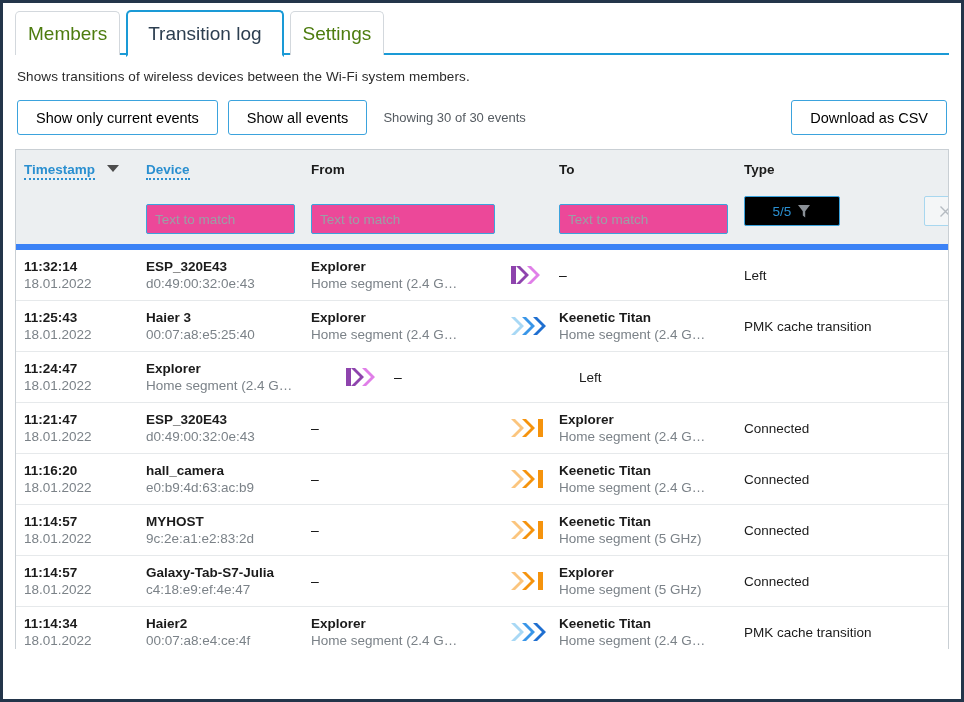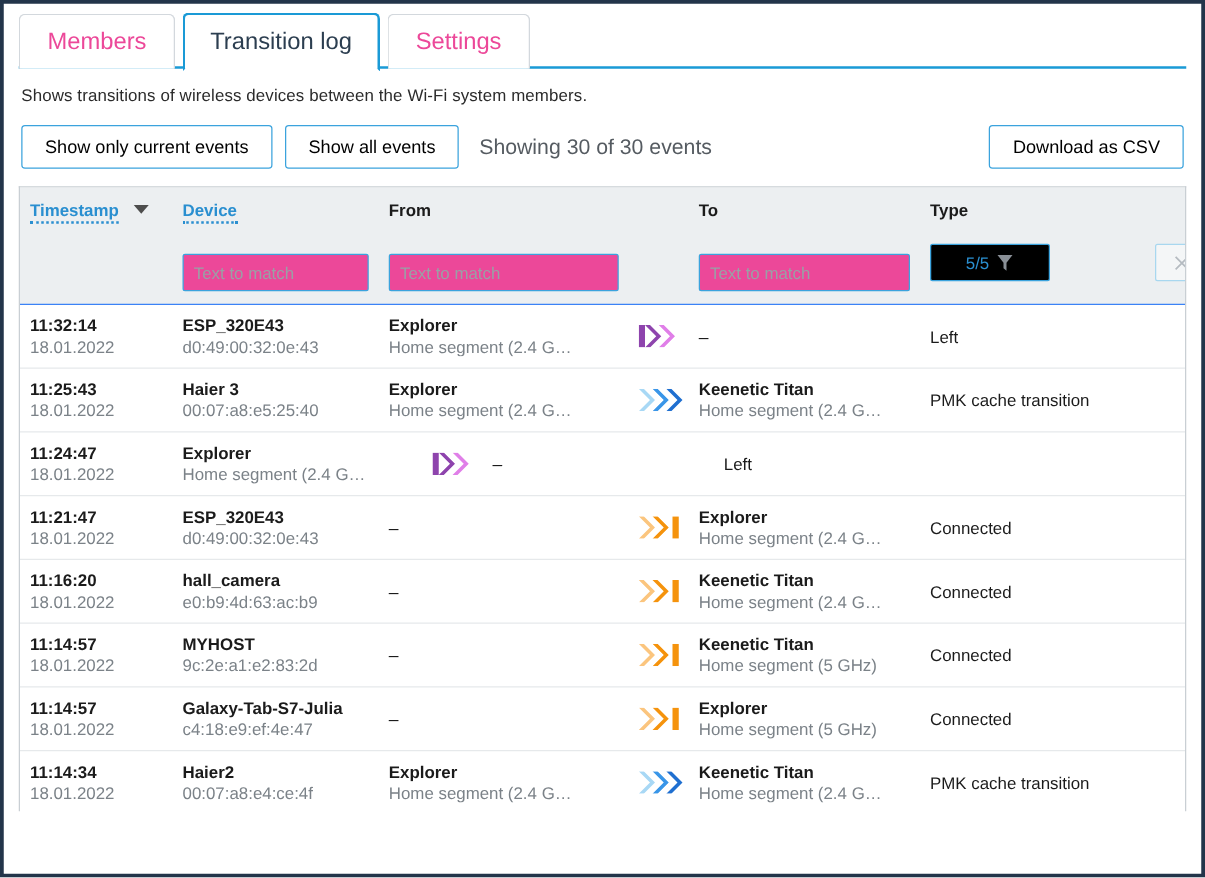--- a/index.html
+++ b/index.html
@@ -30,26 +30,26 @@
     content: "";
     position: absolute;
     left: 12px; right: 12px; bottom: 0;
     height: 2px;
     background: #1a9ad6;
   }
   .tab {
     position: relative;
     z-index: 2;
     height: 44px;
-    padding: 0 22px;
+    padding: 0 12px;
     display: flex;
     align-items: center;
     justify-content: center;
     font-size: 19px;
-    color: #ec4899;
+    color: #4d7c0f;
     background: #ffffff;
     border: 1px solid #d3d8dd;
     border-bottom: none;
     border-radius: 5px 5px 0 0;
     cursor: pointer;
     white-space: nowrap;
   }
   .tab.active {
     color: #2c3e50;
     border: 2px solid #1a9ad6;
@@ -83,40 +83,40 @@
     color: #000000;
     background: #ffffff;
     border: 1px solid #3ba3dd;
     border-radius: 3px;
     cursor: pointer;
     white-space: nowrap;
   }
   .btn + .btn { margin-left: 10px; }
   .count-label {
     margin-left: 16px;
-    font-size: 17px;
+    font-size: 13px;
     color: #555b61;
     white-space: nowrap;
   }
   .spacer { flex: 1 1 auto; }
 
   
   .table-wrap {
     margin: 0 12px;
     border: 1px solid #c9cfd4;
     border-bottom: none;
     height: 500px;
     display: flex;
     flex-direction: column;
     overflow: hidden;
     background: #fff;
   }
   .thead {
     background: #eceff1;
-    border-bottom: 1px solid #3b82f6;
+    border-bottom: 6px solid #3b82f6;
     flex: 0 0 auto;
     padding-right: 16px;
   }
   .hrow {
     display: flex;
     align-items: flex-start;
     padding: 10px 0 0 0;
   }
   .hcell { padding: 0 8px; }
   .c-time   { width: 122px; flex: 0 0 122px; }

